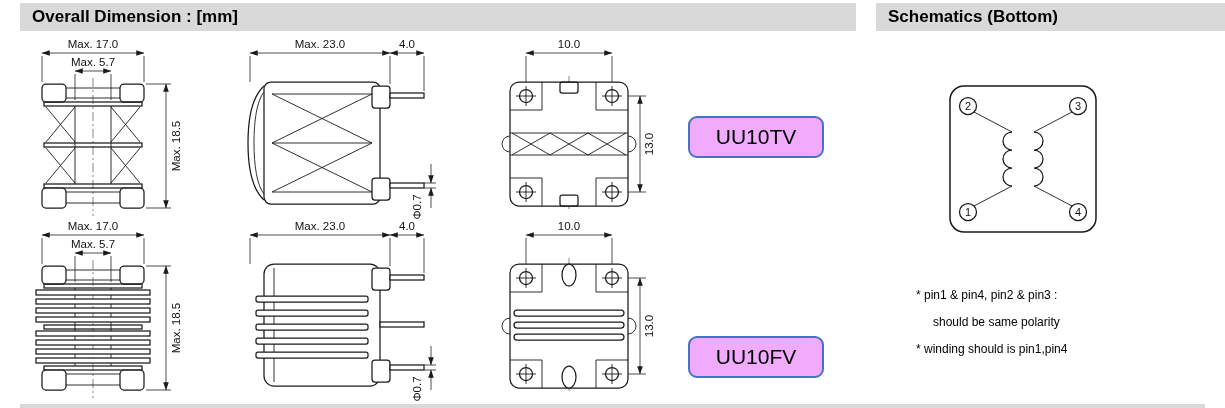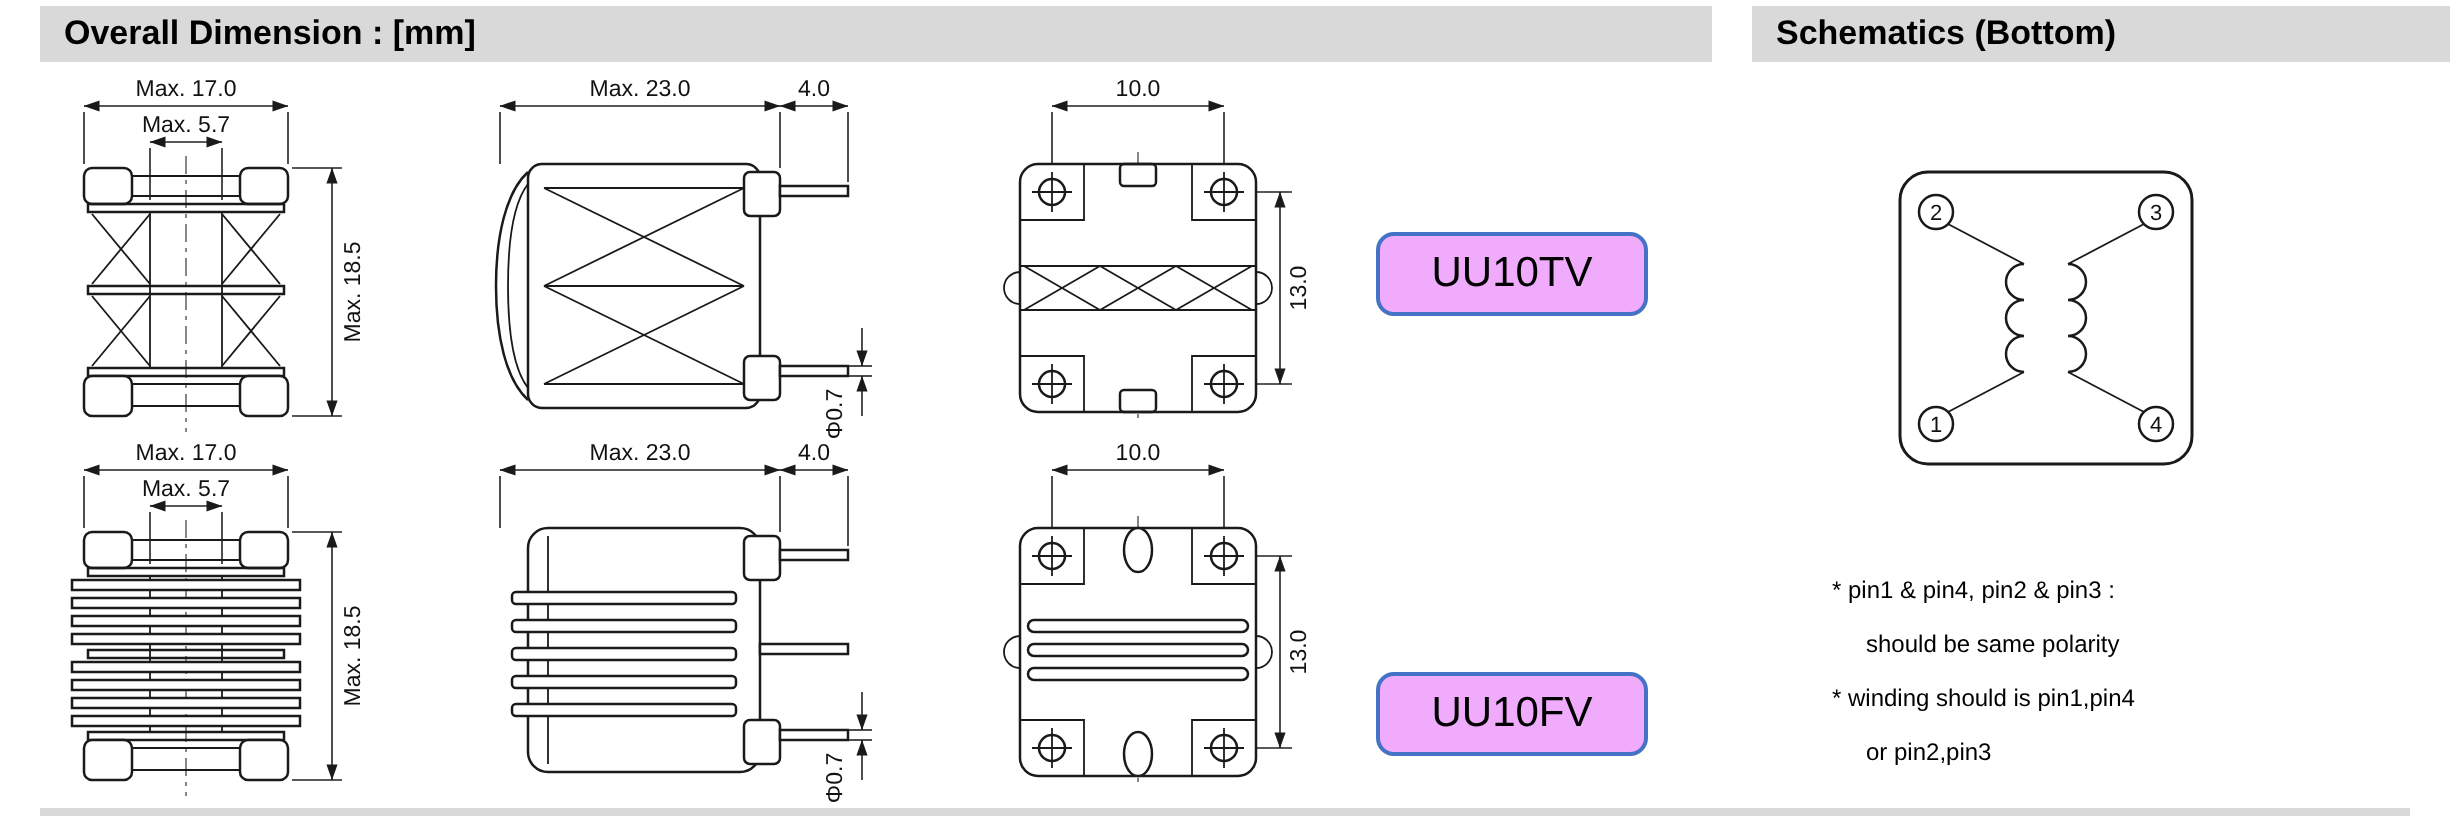--- a/index.html
+++ b/index.html
@@ -380,18 +380,17 @@
     <g>
       <circle class="ln" cx="140" cy="138" r="8.5"></circle>
       <text class="pintxt" x="140" y="142" text-anchor="middle">4</text>
     </g>
   </svg>
 
   <div class="notes">
     <div>* pin1 &amp; pin4, pin2 &amp; pin3 :</div>
     <div class="indent">should be same polarity</div>
     <div>* winding should is pin1,pin4</div>
-    <div class="indent">or pin2,pin3</div>
   </div>
 
   <div class="bottom-strip"></div>
 
 </div>
 
 </body></html>

